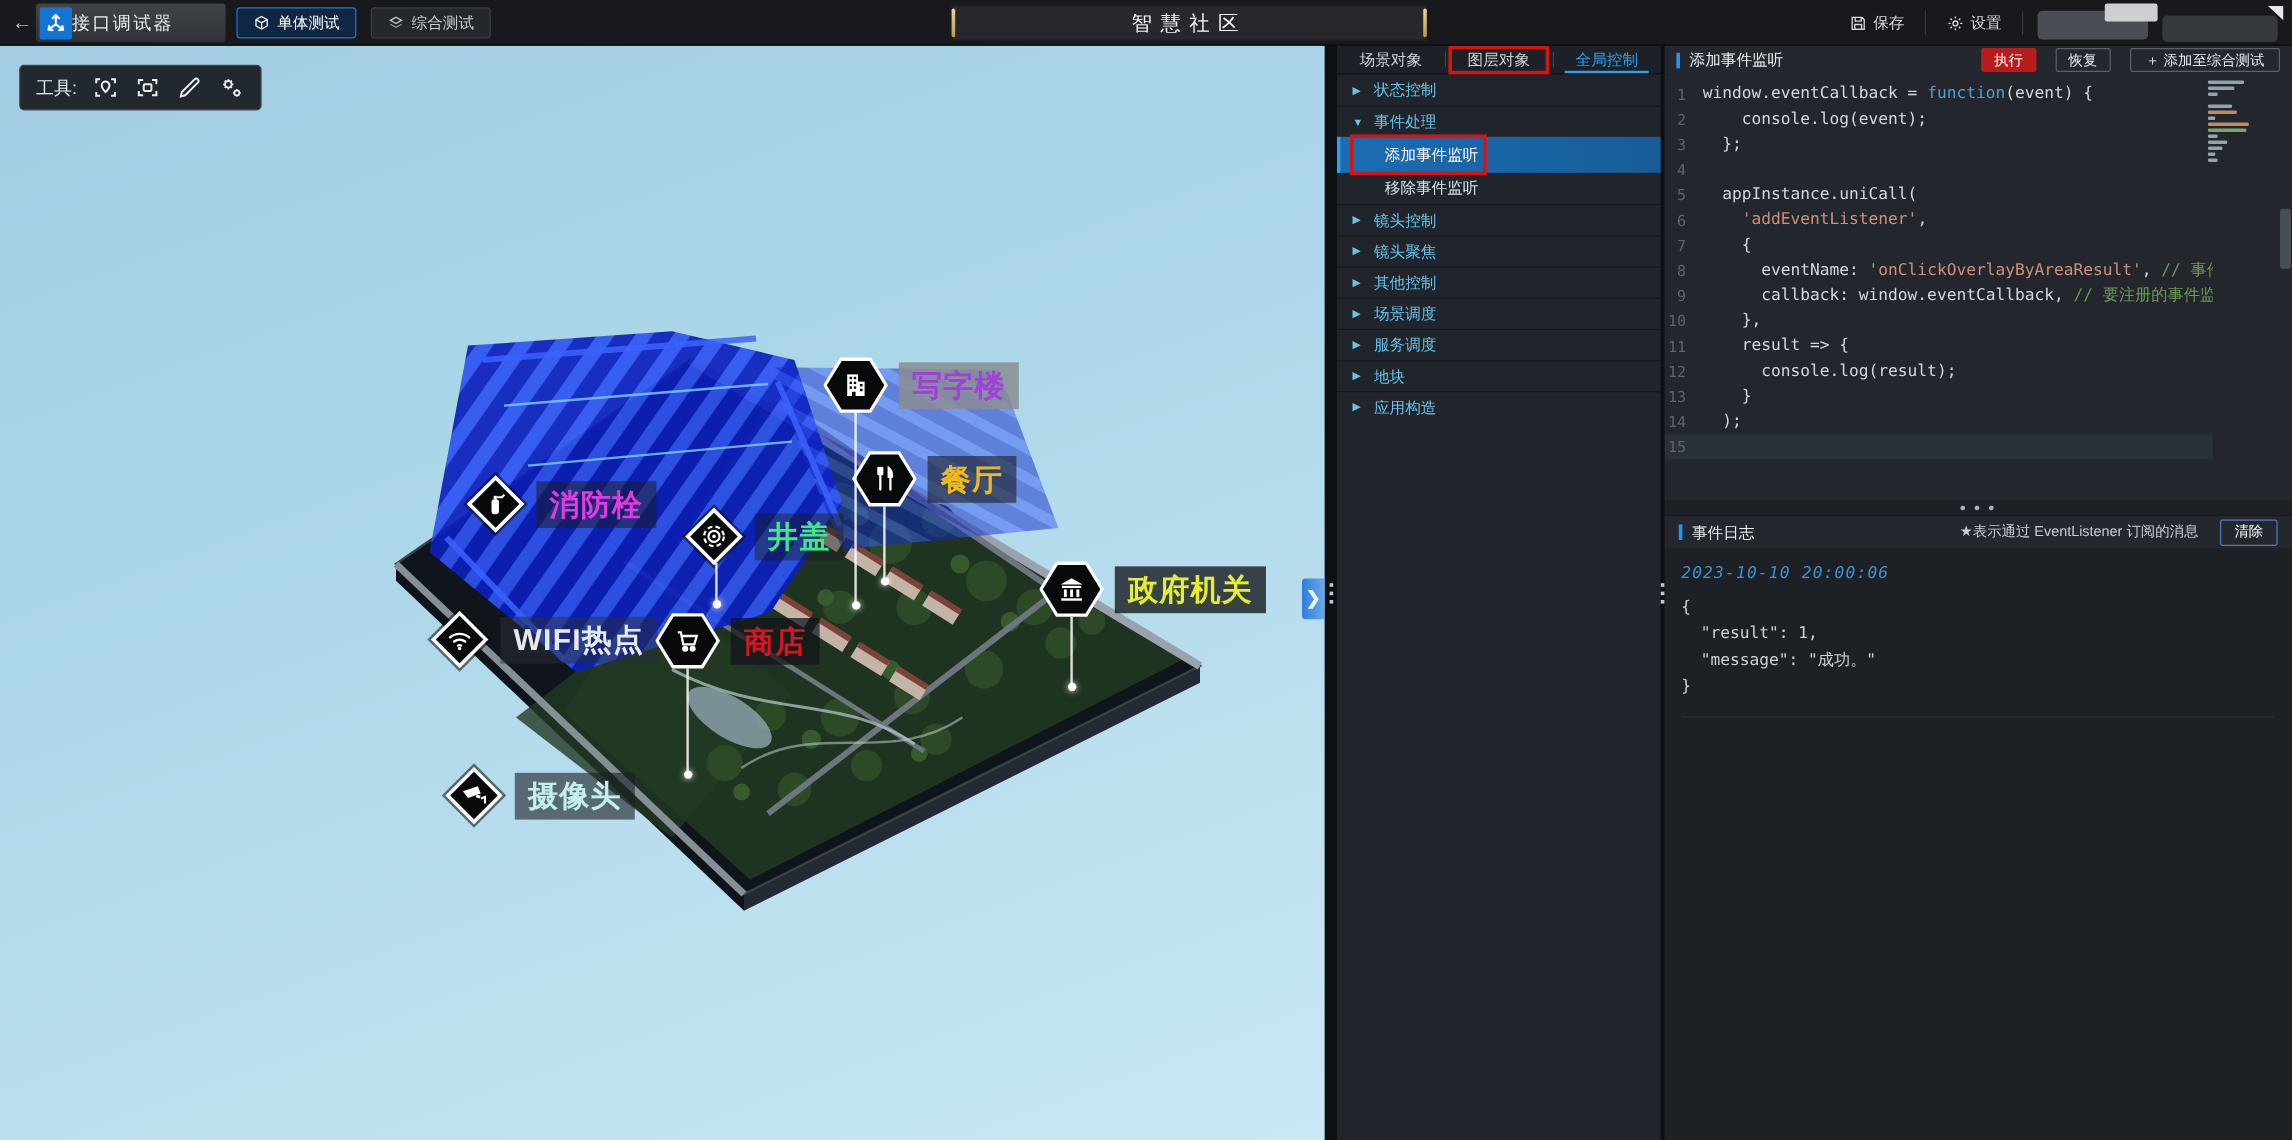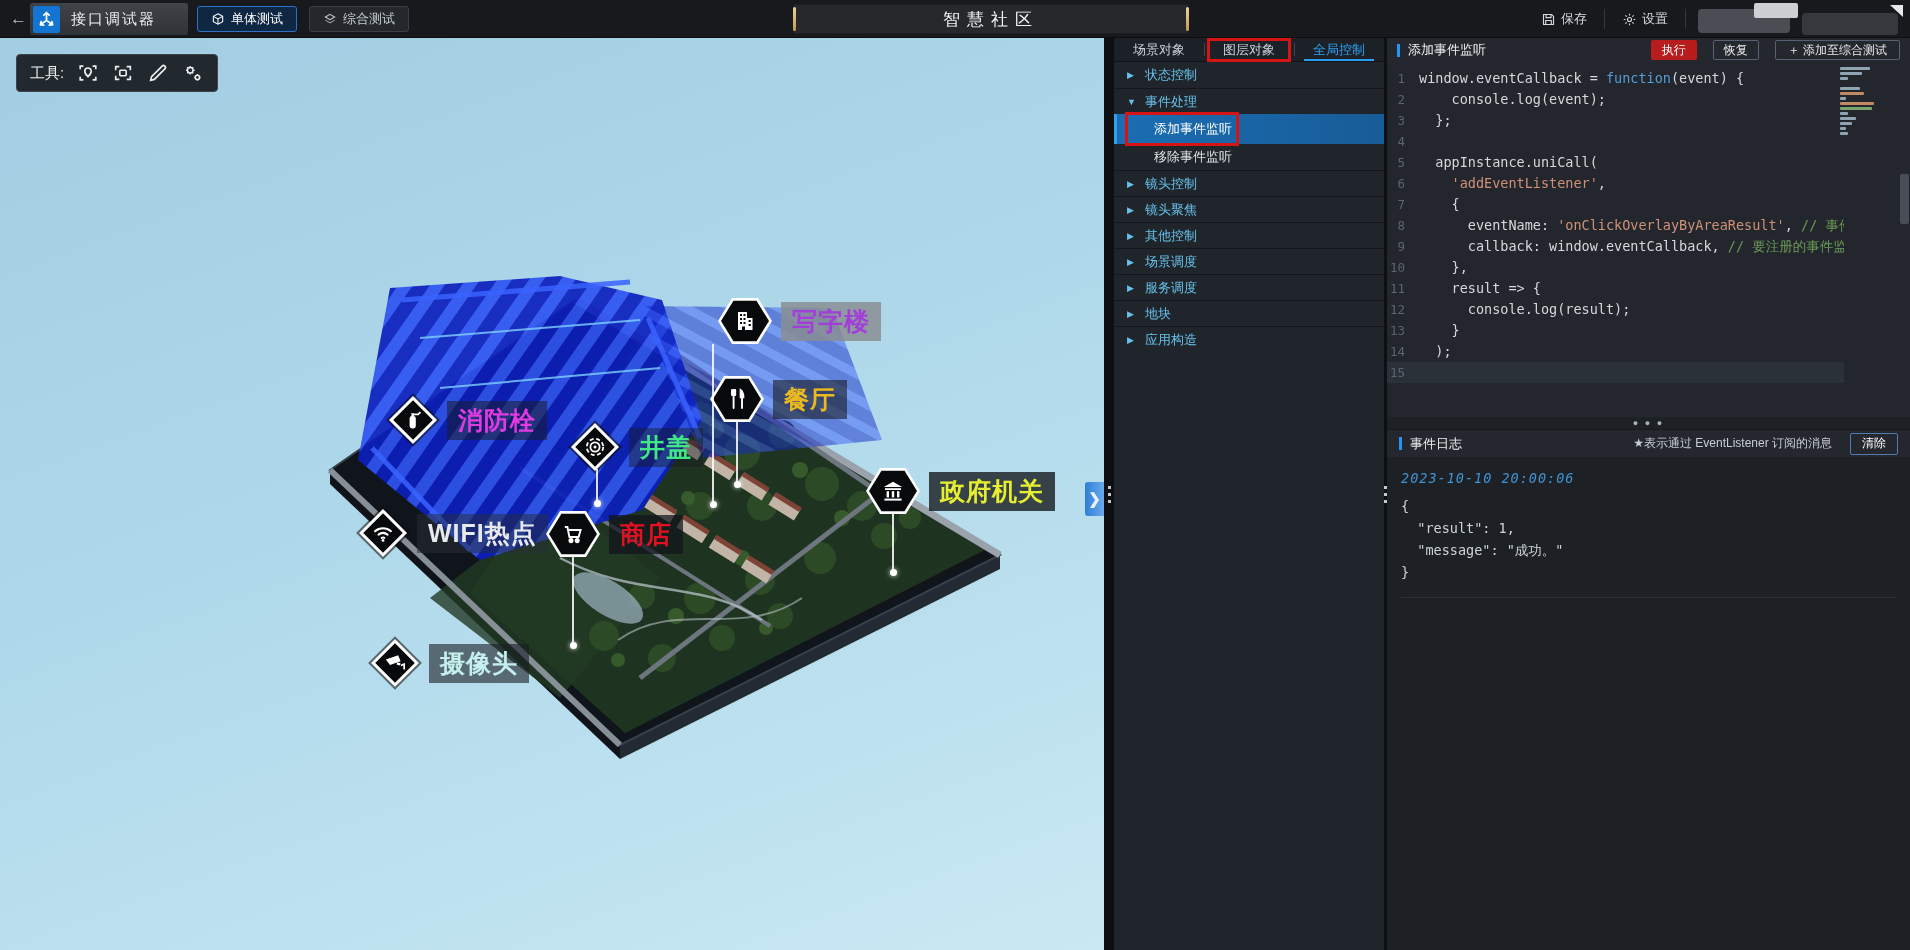--- a/index.html
+++ b/index.html
@@ -6,21 +6,21 @@
 html,body{width:1910px;height:950px;background:#101215;font-family:"Liberation Sans","DejaVu Sans",sans-serif;overflow:hidden;color:#dfe3e7}
 body{position:relative}
 svg{display:block}
 
 
 #topbar{position:absolute;left:0;top:0;width:1910px;height:38px;background:#17191d;border-bottom:1px solid #0b0d0f;z-index:50}
 .back{position:absolute;left:10px;top:9px;font-size:17px;color:#b9bfc6;cursor:pointer;line-height:20px}
 .brand{position:absolute;left:30px;top:3px;height:32px;width:158px;background:linear-gradient(180deg,#404347,#2f3237);border-radius:3px;display:flex;align-items:center}
 .logo{width:27px;height:27px;background:#1374d2;border-radius:2px;margin-left:3px;display:flex;align-items:center;justify-content:center;flex:0 0 auto}
 .logo svg{width:21px;height:21px}
-.apptitle{color:#eaedf0;font-size:15px;margin-left:11px;letter-spacing:2px;white-space:nowrap}
+.apptitle{color:#eaedf0;font-size:15px;letter-spacing:2px;white-space:nowrap}
 #tb-tabs{position:absolute;left:197px;top:6px;display:flex;gap:12px}
 .tb-tab{height:26px;padding:0 13px;display:flex;align-items:center;gap:6px;font-size:13px;color:#c6ccd2;background:#24272c;border:1px solid #3a3e44;border-radius:3px;cursor:pointer;white-space:nowrap}
 .tb-tab.on{background:#0f2743;border-color:#2b72c8;color:#fff}
 .tb-tab .ticn{width:14px;height:14px;display:block}
 .tb-tab .ticn svg{width:14px;height:14px}
 .scene-wrap{position:absolute;left:793px;top:4px;width:396px;height:30px;background:#26282c;display:flex;align-items:center;box-shadow:inset 0 0 0 1px #1c1e22}
 .gold{width:3px;height:24px;background:linear-gradient(180deg,#ecd79b,#bd9852);border-radius:2px;flex:0 0 auto}
 .st-text{flex:1;text-align:center;font-size:17px;color:#f2f4f6;letter-spacing:7px;white-space:nowrap}
 #tb-actions{position:absolute;left:1524px;top:9px;height:20px;display:flex;align-items:center}
 .tb-act{display:flex;align-items:center;gap:5px;color:#d6dade;font-size:13px;padding:0 17px;height:20px;cursor:pointer;white-space:nowrap}
@@ -306,21 +306,21 @@
           <path d="M9 4.3V6M9 12v1.7M4.3 9H6M12 9h1.7M5.7 5.7l1.2 1.2M11.1 11.1l1.2 1.2M12.3 5.7l-1.2 1.2M6.9 11.1l-1.2 1.2"></path>
           <circle cx="16.8" cy="16.8" r="2.3"></circle>
           <path d="M16.8 13.4v1.1M16.8 19.1v1.1M13.4 16.8h1.1M19.1 16.8h1.1"></path>
         </svg>
       </span>
     </div>
 
   <div id="markers">
       <span class="mline" style="left: 712px; top: 306px; height: 160px;"></span>
       <span class="mdot" style="left: 710px; top: 463px;"></span>
-      <div class="marker" style="left: 718px; top: 259px;">
+      <div class="marker" style="left: 686px; top: 259px;">
         <div class="mk-hex">
           <span class="hexo"></span>
           <span class="hexi"></span>
           <svg viewBox="0 0 24 24">
             <rect x="5" y="3" width="9" height="18" fill="#fff"></rect>
             <rect x="14" y="9" width="5.5" height="12" fill="#fff"></rect>
             <g fill="#08090b">
               <rect x="7" y="5" width="2" height="2"></rect>
               <rect x="10.5" y="5" width="2" height="2"></rect>
               <rect x="7" y="9" width="2" height="2"></rect>

